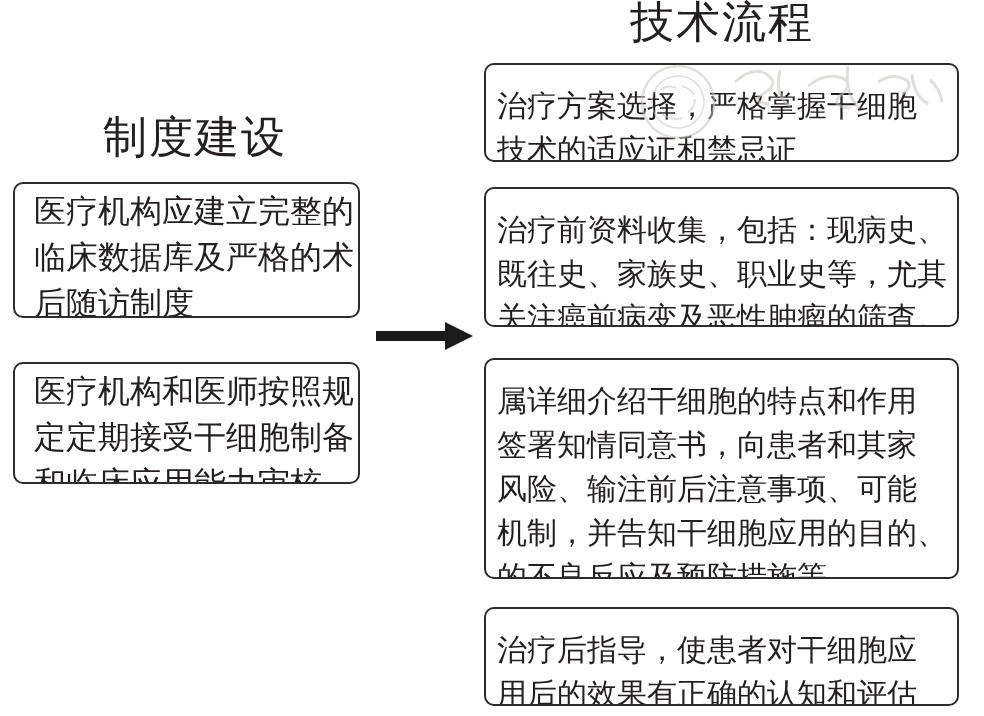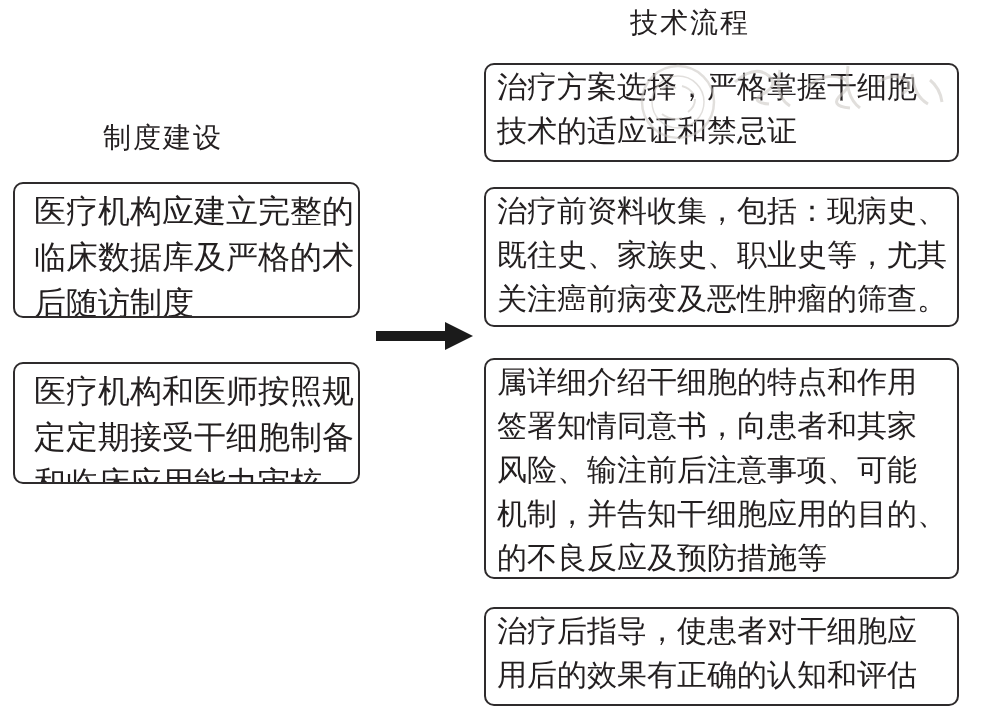--- a/index.html
+++ b/index.html
@@ -11,21 +11,21 @@
     position: relative;
     width: 984px;
     height: 716px;
     background: var(--background, #ffffff);
     color: var(--text, #231f20);
     font-family: "Liberation Serif", "DejaVu Serif", serif;
     overflow: hidden;
   }
   .heading {
     position: absolute;
-    font-size: 28px;
+    font-size: 44px;
     line-height: 40px;
     white-space: nowrap;
     letter-spacing: 2px;
     color: var(--text, #231f20);
   }
   .heading-left  { left: 103px;  top: 118px; }
   .heading-right { left: 630px; top: 3px;  }
 
   .box {
     position: absolute;
@@ -44,21 +44,21 @@
     padding: 4px 19px 0;
     font-size: 32px;
   }
   .left-box .ln { line-height: 46px; height: 46px; }
   .box-l1 { top: 182px; height: 136px; }
   .box-l2 { top: 362px; height: 122px; }
 
   .right-box {
     left: 484px;
     width: 475px;
-    padding: 0 11px 0;
+    padding: 19px 11px 0;
     font-size: 30px;
   }
   .right-box .ln { line-height: 44px; height: 44px; }
   .box-r1 { top: 63px;  height: 99px;  }
   .box-r2 { top: 187px; height: 140px; }
   .box-r3 { top: 358px; height: 221px; }
   .box-r4 { top: 607px; height: 99px;  }
 
   .arrow {
     position: absolute;

